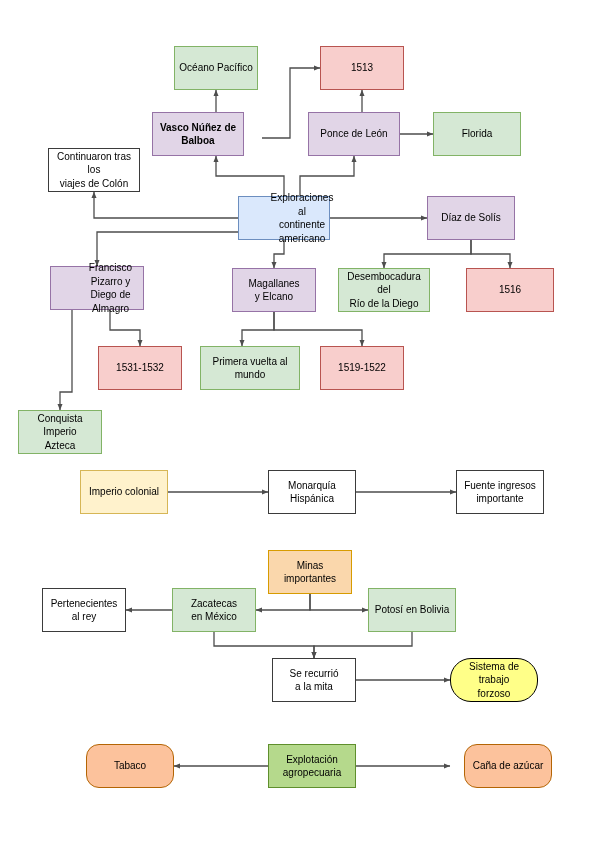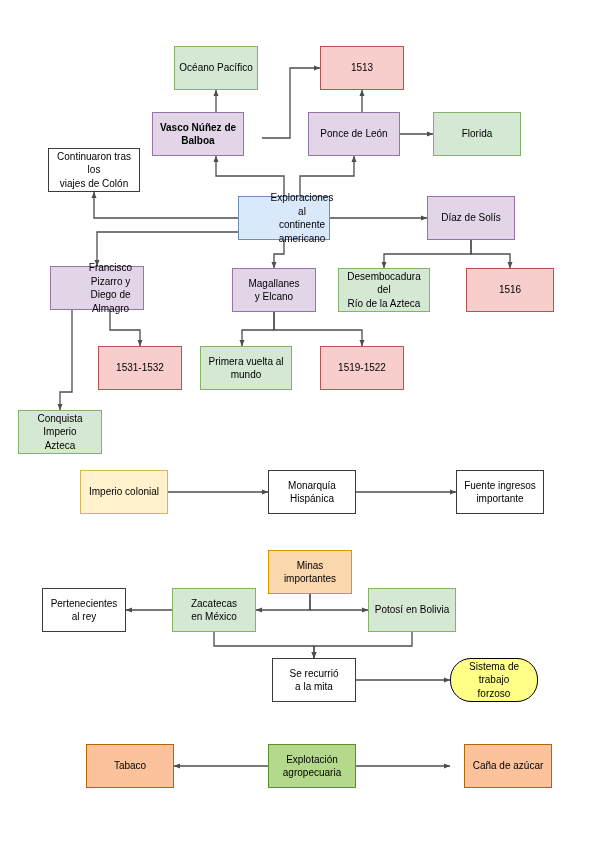--- a/index.html
+++ b/index.html
@@ -18,21 +18,21 @@
     white-space:pre-line;
     z-index:2;
   }
   svg#edges{position:absolute;left:0;top:0;width:600px;height:848px;z-index:1;}
   .fill-green{background:#d5e8d4;border-color:#82b366;}
   .fill-pink{background:#f8cecc;border-color:#b85450;}
   .fill-purple{background:#e1d5e7;border-color:#9673a6;}
   .fill-blue{background:#dae8fc;border-color:#6c8ebf;padding-left:39px;}
   .fill-lyellow{background:#fff2cc;border-color:#d6b656;}
   .fill-orange{background:#fad7ac;border-color:#d79b00;}
-  .fill-peach{background:#fcc29c;border-color:#b46504;}
+  .fill-peach{background:#fcc29c;border-color:#b46504;border-radius:13px;}
   .fill-yellow{background:#ffff88;border-color:#000000;border-radius:21px;}
   .fill-lgreen{background:#b5d98c;border-color:#5f8f2d;}
   .fill-white{background:#ffffff;border-color:#3b3b3b;}
 </style>
 </head>
 <body>
 
 <div id="canvas">
   <svg id="edges" xmlns="http://www.w3.org/2000/svg">
     <defs>
@@ -80,24 +80,24 @@
 viajes de Colón</div>
       <div class="node fill-blue" style="left: 238px; top: 196px; width: 92px; height: 44px;">Exploraciones al
 continente
 americano</div>
       <div class="node fill-purple" style="left: 427px; top: 196px; width: 88px; height: 44px;">Díaz de Solís</div>
       <div class="node fill-purple" style="left: 50px; top: 266px; width: 94px; height: 44px; padding-left: 30px;">Francisco Pizarro y
 Diego de Almagro</div>
       <div class="node fill-purple" style="left: 232px; top: 268px; width: 84px; height: 44px;">Magallanes
 y Elcano</div>
       <div class="node fill-green" style="left: 338px; top: 268px; width: 92px; height: 44px;">Desembocadura del
-Río de la Azteca</div>
+Río de la Diego</div>
       <div class="node fill-pink" style="left: 466px; top: 268px; width: 88px; height: 44px;">1516</div>
       <div class="node fill-pink" style="left: 98px; top: 346px; width: 84px; height: 44px;">1531-1532</div>
-      <div class="node fill-green" style="left: 200px; top: 346px; width: 92px; height: 44px;">Primera vuelta al
+      <div class="node fill-green" style="left: 200px; top: 346px; width: 100px; height: 44px;">Primera vuelta al
 mundo</div>
       <div class="node fill-pink" style="left: 320px; top: 346px; width: 84px; height: 44px;">1519-1522</div>
       <div class="node fill-green" style="left: 18px; top: 410px; width: 84px; height: 44px;">Conquista Imperio
 Azteca</div>
       <div class="node fill-lyellow" style="left: 80px; top: 470px; width: 88px; height: 44px;">Imperio colonial</div>
       <div class="node fill-white" style="left: 268px; top: 470px; width: 88px; height: 44px;">Monarquía
 Hispánica</div>
       <div class="node fill-white" style="left: 456px; top: 470px; width: 88px; height: 44px;">Fuente ingresos
 importante</div>
       <div class="node fill-orange" style="left: 268px; top: 550px; width: 84px; height: 44px;">Minas importantes</div>

